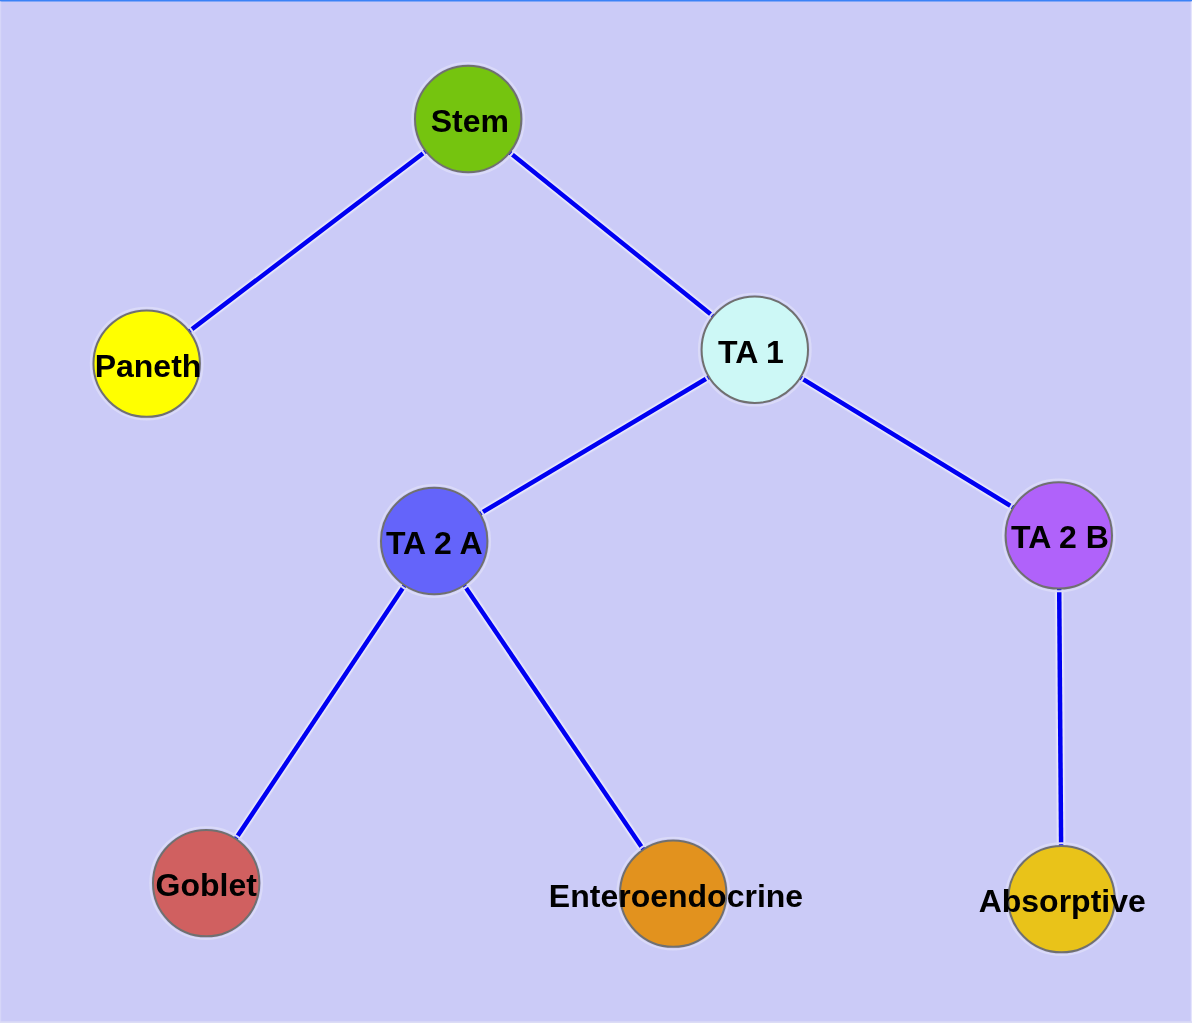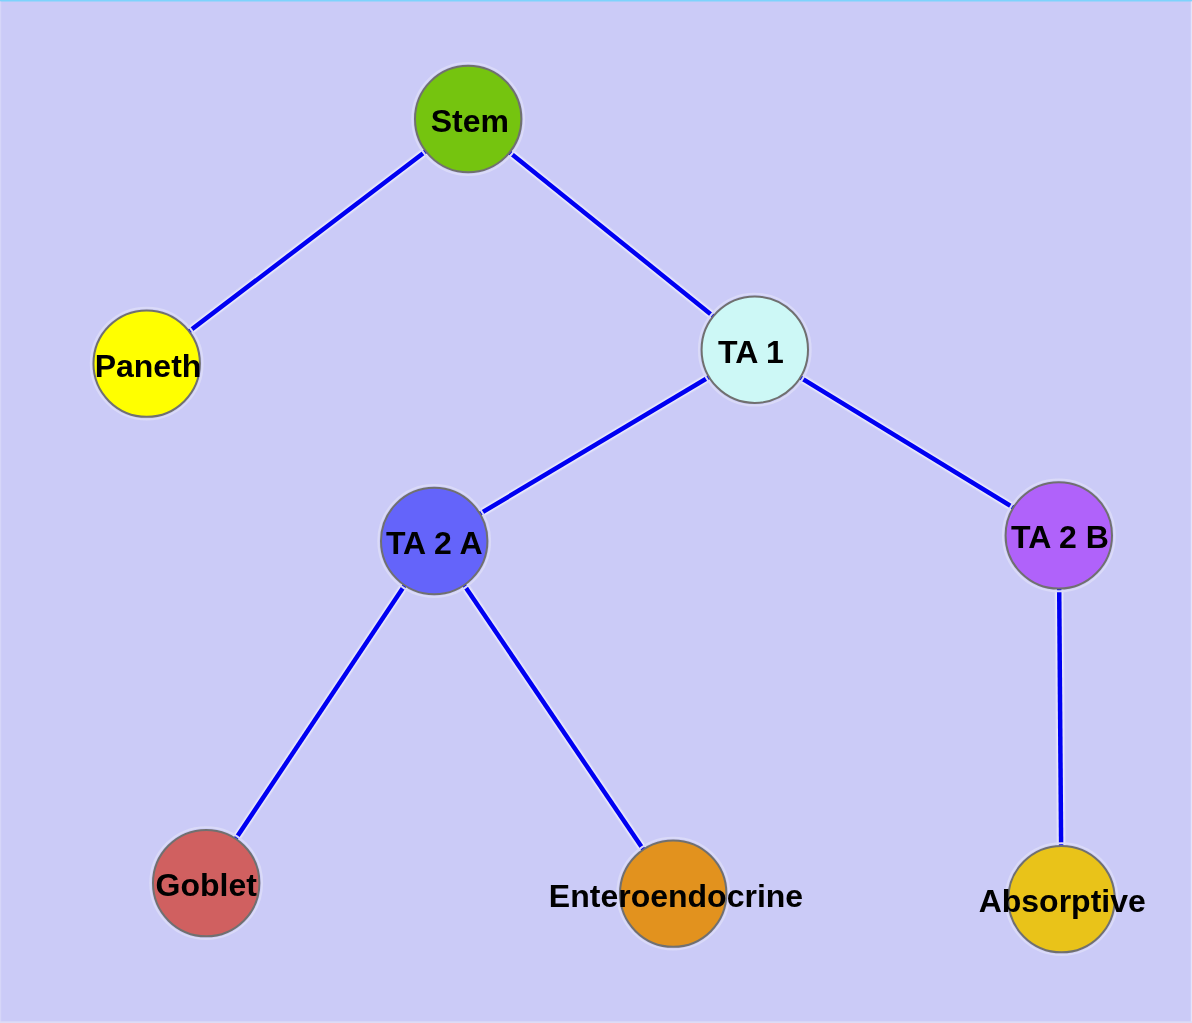--- a/index.html
+++ b/index.html
@@ -1,16 +1,16 @@
 <!DOCTYPE html>
 <html><head>
 <meta charset="utf-8">
 <style>
   html,body{margin:0;padding:0;background:#ffffff;}
-  #wrap{width:1192px;height:1023px;position:relative;overflow:hidden;background:#7dd3fc;}
+  #wrap{width:1192px;height:1023px;position:relative;overflow:hidden;background:#3b82f6;}
   svg{display:block;}
 </style>
 </head>
 <body>
 <div id="wrap">
 <svg width="1192" height="1023" viewBox="0 0 1192 1023" xmlns="http://www.w3.org/2000/svg">
   <rect x="0" y="1.5" width="1192" height="1021.5" fill="#cbcbf7"></rect>
   <rect x="0" y="1.5" width="1.2" height="1021.5" fill="#d6d6f8"></rect>
   <rect x="1190.8" y="1.5" width="1.2" height="1021.5" fill="#e4e4fc"></rect>
   <rect x="0" y="1021.3" width="1192" height="1.7" fill="#dcdcf6"></rect>

